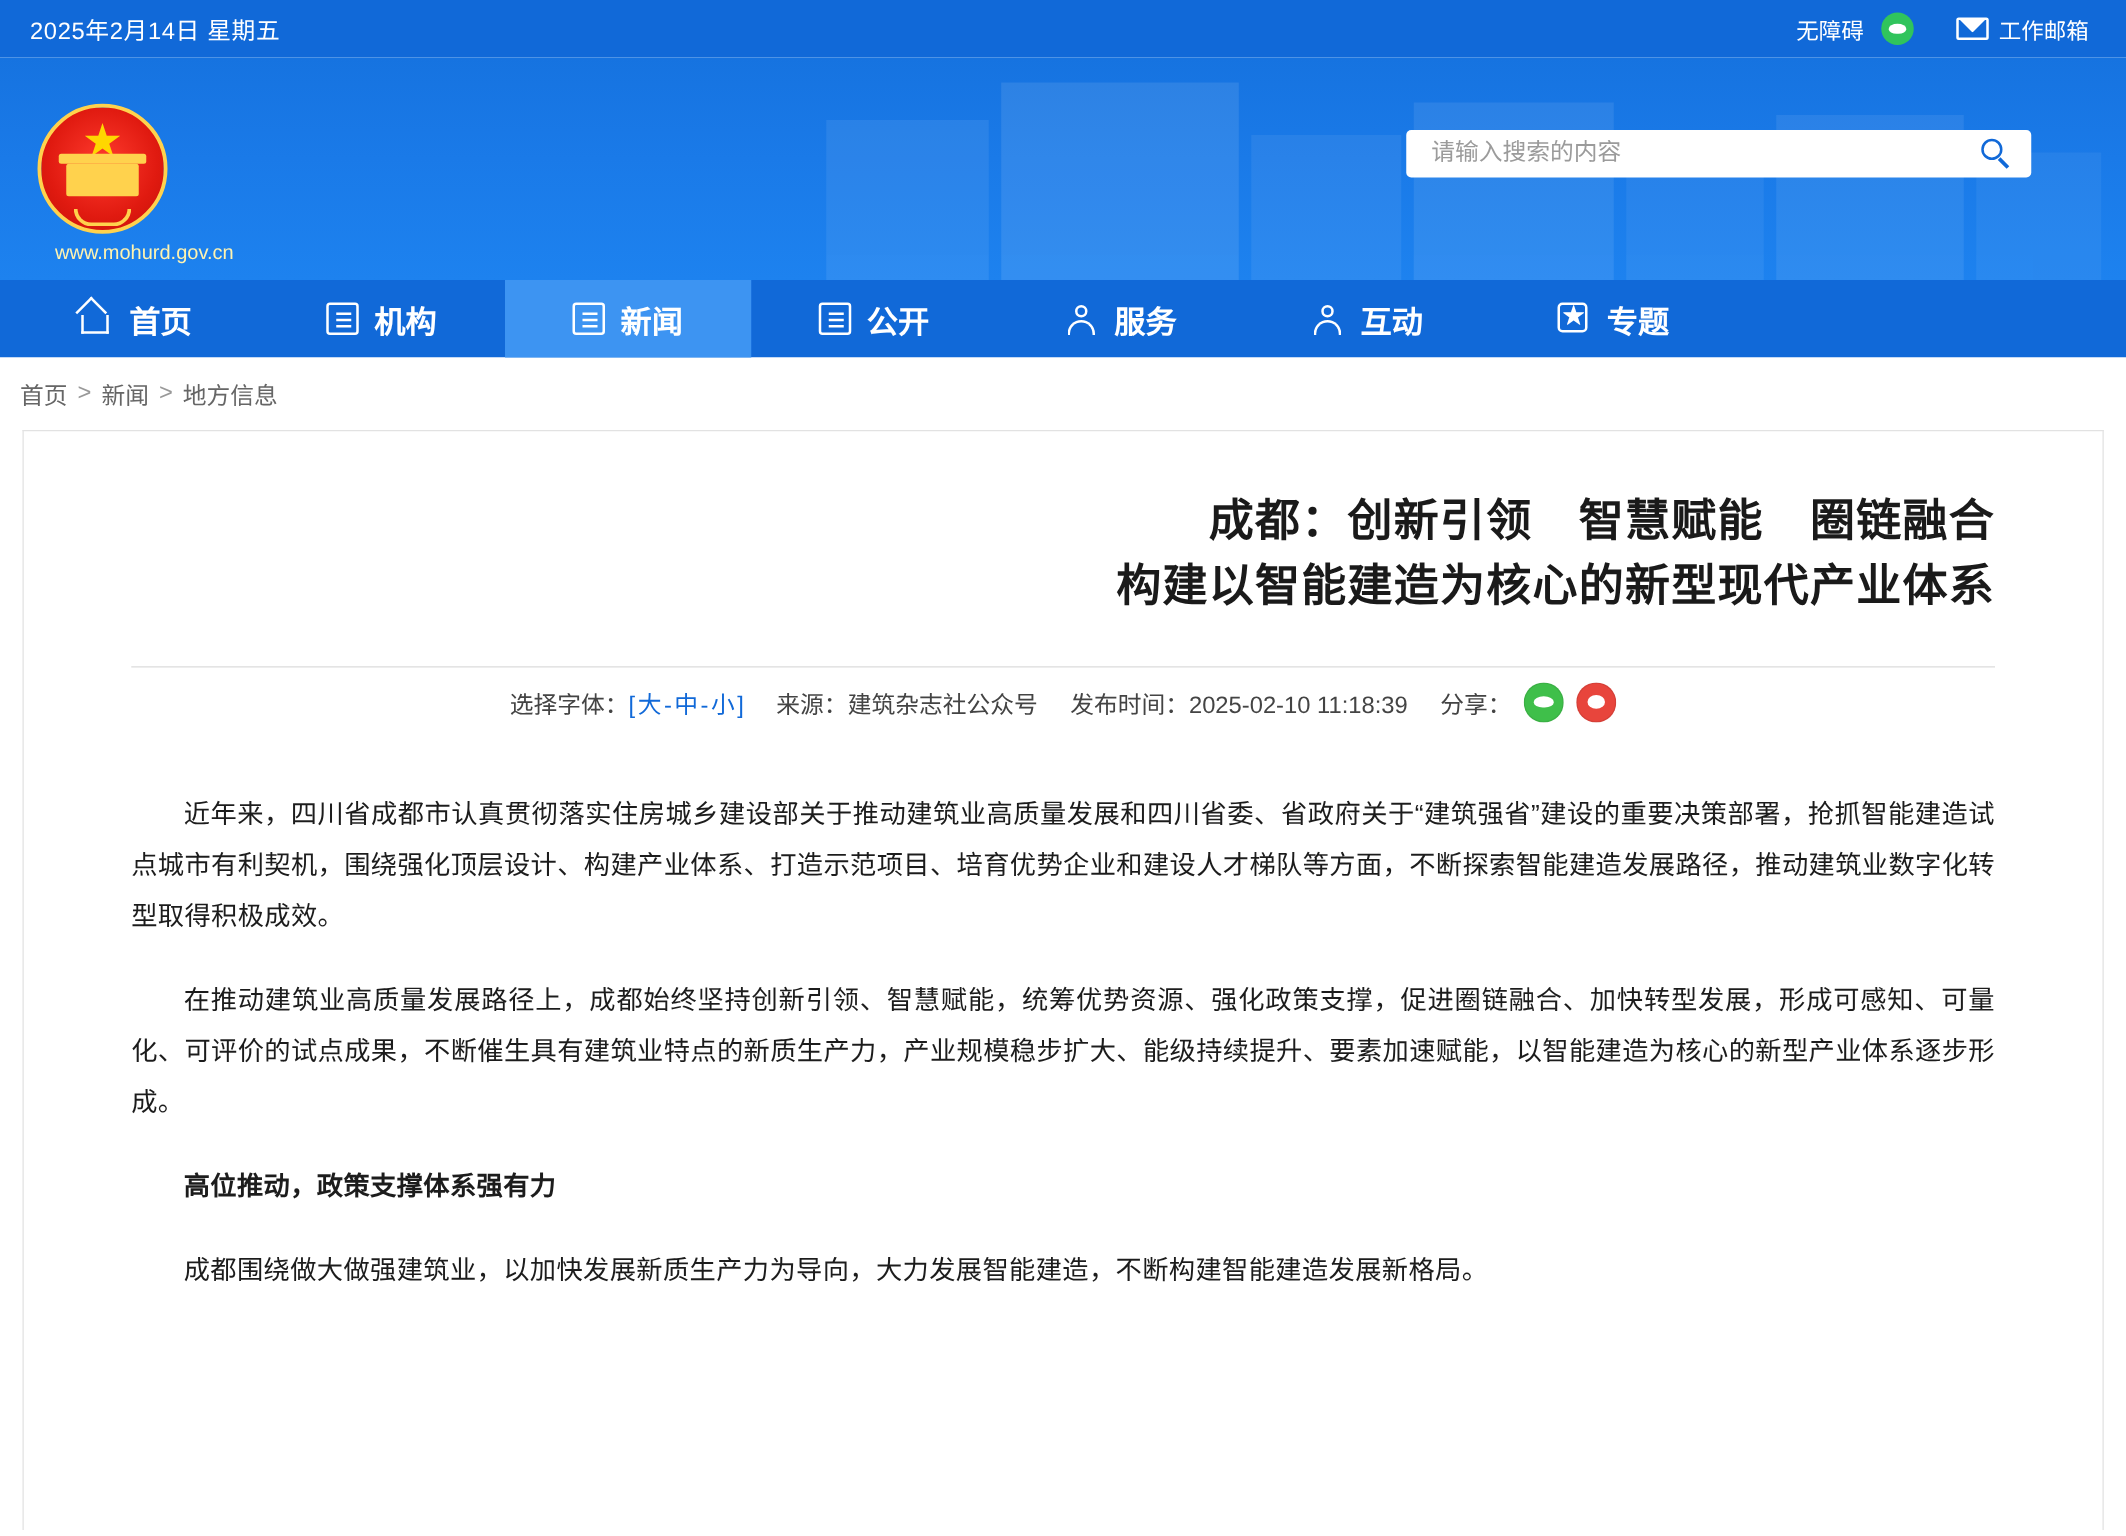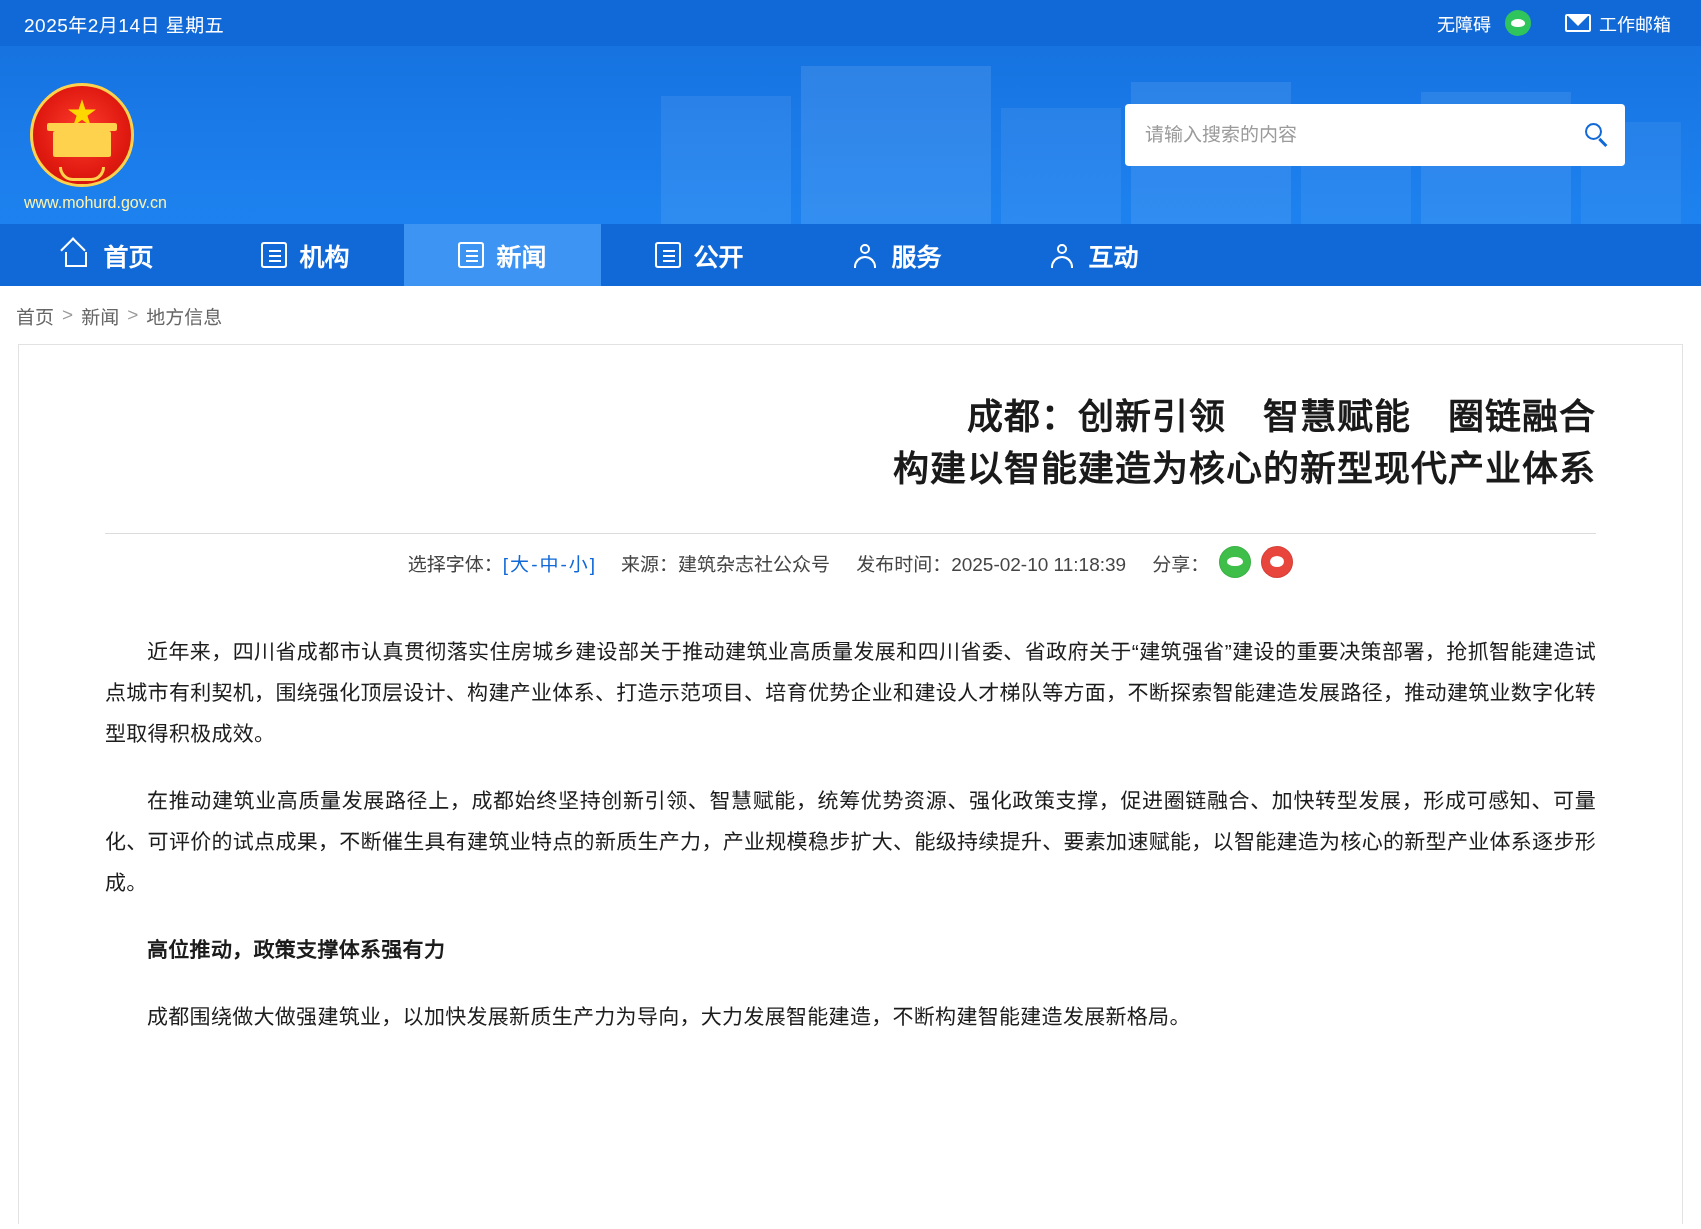--- a/index.html
+++ b/index.html
@@ -151,32 +151,32 @@
     text-shadow: 0 1px 2px rgba(0,0,0,.18);
   }
   .title-en {
     font-size: 20px;
     margin-top: 10px;
     letter-spacing: .2px;
     font-family: "Liberation Serif", serif;
   }
   .site-url {
     position: absolute;
-    left: 24px;
+    left: 44px;
     bottom: 12px;
     color: #fff3b0;
     font-size: 16px;
     font-family: "Liberation Sans", sans-serif;
   }
   .search-box {
     position: absolute;
     right: 76px;
     top: 58px;
     width: 500px;
-    height: 62px;
+    height: 38px;
     background: #ffffff;
     border-radius: 4px;
     display: flex;
     align-items: center;
     padding: 0 14px 0 18px;
     box-sizing: border-box;
   }
   .search-box input {
     flex: 1;
     border: none;
@@ -448,20 +448,24 @@
     <span class="nav-ico ico-box"></span>
     <span>公开</span>
   </div>
   <div class="nav-item">
     <span class="nav-ico ico-person"></span>
     <span>服务</span>
   </div>
   <div class="nav-item">
     <span class="nav-ico ico-person"></span>
     <span>互动</span>
+  </div>
+  <div class="nav-item">
+    <span class="nav-ico ico-star"></span>
+    <span>专题</span>
   </div>
 </div>
 
 <div class="breadcrumb">
   <a href="#">首页</a>
   <span class="sep">&gt;</span>
   <a href="#">新闻</a>
   <span class="sep">&gt;</span>
   <a href="#">地方信息</a>
 </div>

